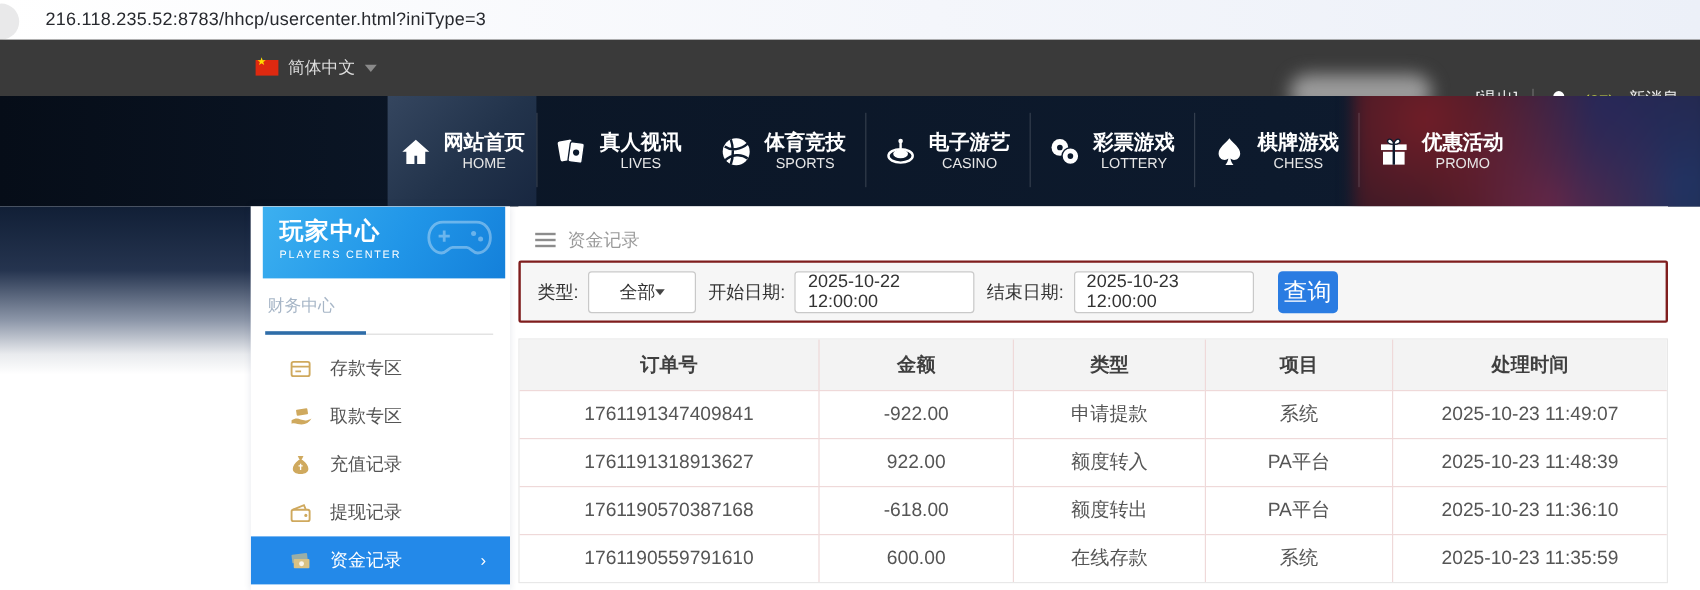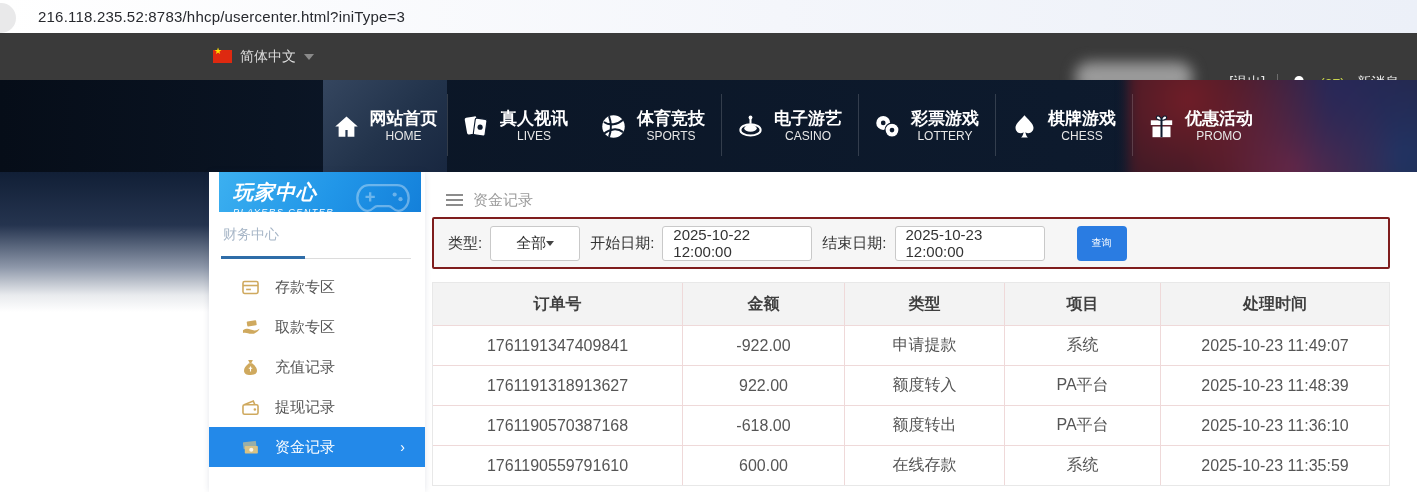--- a/index.html
+++ b/index.html
@@ -60,23 +60,23 @@
   .nav-txt .cn { font-size:17px; font-weight:bold; }
   .nav-txt .en { font-size:12px; color:#e7e7e7; }
 
   
   .left-fade { position:absolute; left:0; top:172px; width:209px; height:140px;
                background:linear-gradient(180deg,#111f36 0%,#25344f 38%,#8d97a9 68%,#e9ebee 88%,#ffffff 100%); }
 
   
   .sidebar { position:absolute; left:209px; top:172px; width:216px; height:320px;
              background:#fff; box-shadow:0 0 6px rgba(30,50,90,.12); overflow:hidden; }
-  .side-head { margin:0 4px 0 10px; height:40px; position:relative; color:#fff;
+  .side-head { margin:0 4px 0 10px; height:60px; position:relative; color:#fff;
                background:linear-gradient(120deg,#3cb0f0 0%,#2196e8 55%,#1480da 100%);
-               padding:7px 0 11px 14px; cursor:pointer;font-style:italic; }
+               padding:7px 0 11px 14px; cursor:pointer; }
   .side-head .t-cn { font-size:20px; font-weight:bold; letter-spacing:1px; }
   .side-head .t-en { font-size:9px; letter-spacing:1.5px; margin-top:1px; }
   .side-head .pad-ic { position:absolute; right:10px; top:8px; width:56px; height:36px;
                        opacity:.35; color:#fff; }
   .side-head .pad-ic svg { width:100%; height:100%; }
   .side-section { margin:14px 14px 0 12px; }
   .side-section .sec-label { font-size:14px; color:#a7b6c7; padding-left:2px; }
   .sec-rule { margin-top:12px; position:relative; height:3px; }
   .sec-rule .dark { position:absolute; left:0; bottom:0; width:84px; height:3px; background:#2f6da8; }
   .sec-rule .light { position:absolute; left:84px; right:0; bottom:0; height:1px; background:#dcdcdc; }
@@ -101,22 +101,22 @@
                 border-radius:2px; display:flex; align-items:center; padding-left:12px; gap:8px;
                 font-size:15px; color:#333; }
   .f-label { margin-left:2px; }
   .f-select { width:90px; height:35px; background:#fff; border:1px solid #c9c9c9; border-radius:3px;
               display:flex; align-items:center; justify-content:space-between;
               padding:0 25px; cursor:pointer; }
   .f-select .sel-caret { width:0; height:0; border-left:4px solid transparent;
               border-right:4px solid transparent; border-top:5px solid #444; }
   .f-input { height:35px; background:#fff; border:1px solid #c9c9c9; border-radius:3px;
              display:flex; align-items:center; padding:0 10px; width:150px; cursor:text; }
-  .btn-query { margin-left:24px; height:35px; width:50px; background:#2a7ce2; color:#fff;
-               border:none; border-radius:4px; font-size:10px; cursor:pointer;
+  .btn-query { margin-left:12px; height:35px; width:50px; background:#2a7ce2; color:#fff;
+               border:none; border-radius:4px; font-size:20px; cursor:pointer;
                font-family:"Liberation Sans", sans-serif; }
 
   .grid { margin-top:13px; border:1px solid #e8e8e8; }
   .grid-row { display:flex; }
   .grid-head { background:#f3f3f3; }
   .grid-cell { height:40px; display:flex; align-items:center; justify-content:center;
                font-size:16px; color:#555; border-left:1px solid #efd9d9;
                border-top:1px solid #efd9d9; }
   .grid-head .grid-cell { height:42px; font-weight:bold; color:#3f3f3f; border-top:none; }
   .grid-cell:first-child { border-left:none; }

